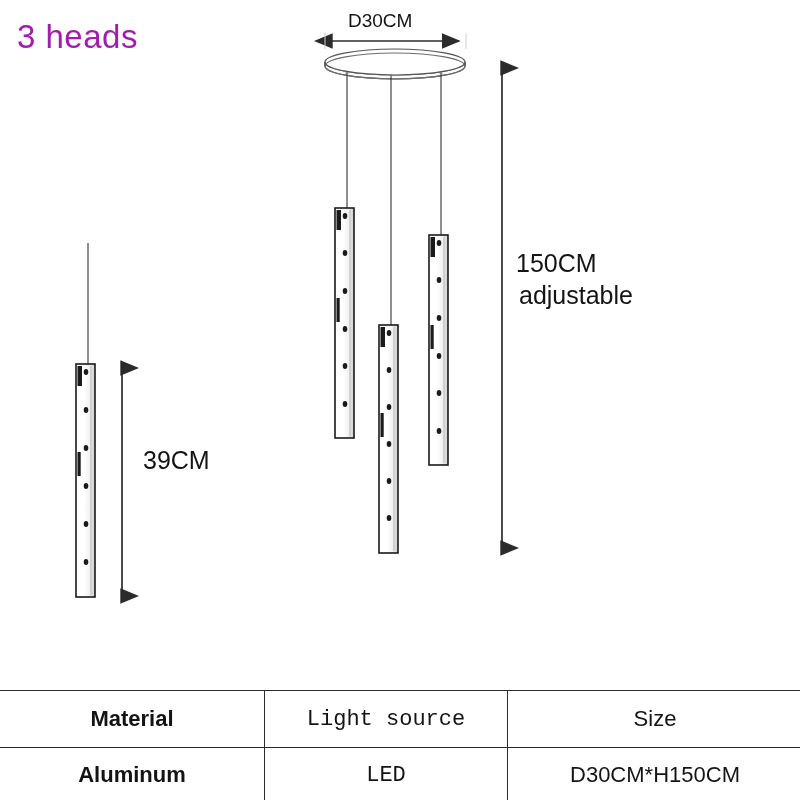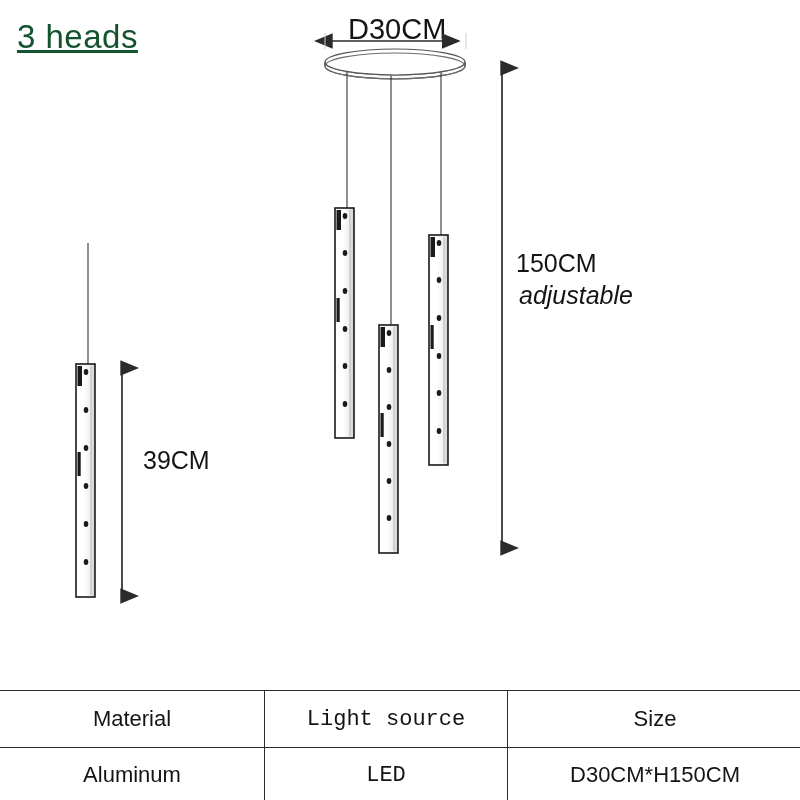--- a/index.html
+++ b/index.html
@@ -24,46 +24,44 @@
   }
 
   
   .title {
     position: absolute;
     left: 17px;
     top: 17px;
     font-size: 33px;
     line-height: 40px;
     letter-spacing: 0.5px;
-    color: #14532d;
-    white-space: nowrap;
-    text-decoration: underline;
+    color: #a21caf;
+    white-space: nowrap;
   }
 
   
   .label-d30 {
     position: absolute;
     left: 348px;
     top: 6px;
-    font-size: 29px;
+    font-size: 19px;
     line-height: 30px;
     color: #141414;
     white-space: nowrap;
-    margin-top: 8px;
   }
   .label-150 {
     position: absolute;
     left: 516px;
     top: 247px;
     font-size: 25px;
     line-height: 32px;
     color: #141414;
     white-space: nowrap;
   }
-  .label-150 .l2 { display: block; margin-left: 3px; font-style: italic; }
+  .label-150 .l2 { display: block; margin-left: 3px; }
   .label-39 {
     position: absolute;
     left: 143px;
     top: 437px;
     font-size: 25px;
     line-height: 30px;
     color: #141414;
     white-space: nowrap;
     margin-top: 8px;
   }
@@ -87,21 +85,21 @@
   }
   .spec-table td {
     text-align: center;
     font-size: 22px;
     color: #141414;
     border: 0;
     padding: 0;
   }
   .spec-table tr.head td { height: 56px; }
   .spec-table tr.body td { height: 54px; }
-  .spec-table td.c0 { width: 264px; }
+  .spec-table td.c0 { width: 264px; font-weight: bold; }
   .spec-table td.c1 { width: 242px; font-family: Liberation Mono, monospace; }
   .spec-table td.c2 { width: 294px; }
   .spec-table tr.head { border-top: 1.6px solid #2b2b2b; border-bottom: 1.4px solid #2b2b2b; }
   .spec-table tr.head td.c0,
   .spec-table tr.head td.c1 { border-right: 1.6px solid #2b2b2b; }
   .spec-table tr.body td.c0,
   .spec-table tr.body td.c1 { border-right: 1.6px solid #2b2b2b; }
 </style>
 </head>
 <body>

